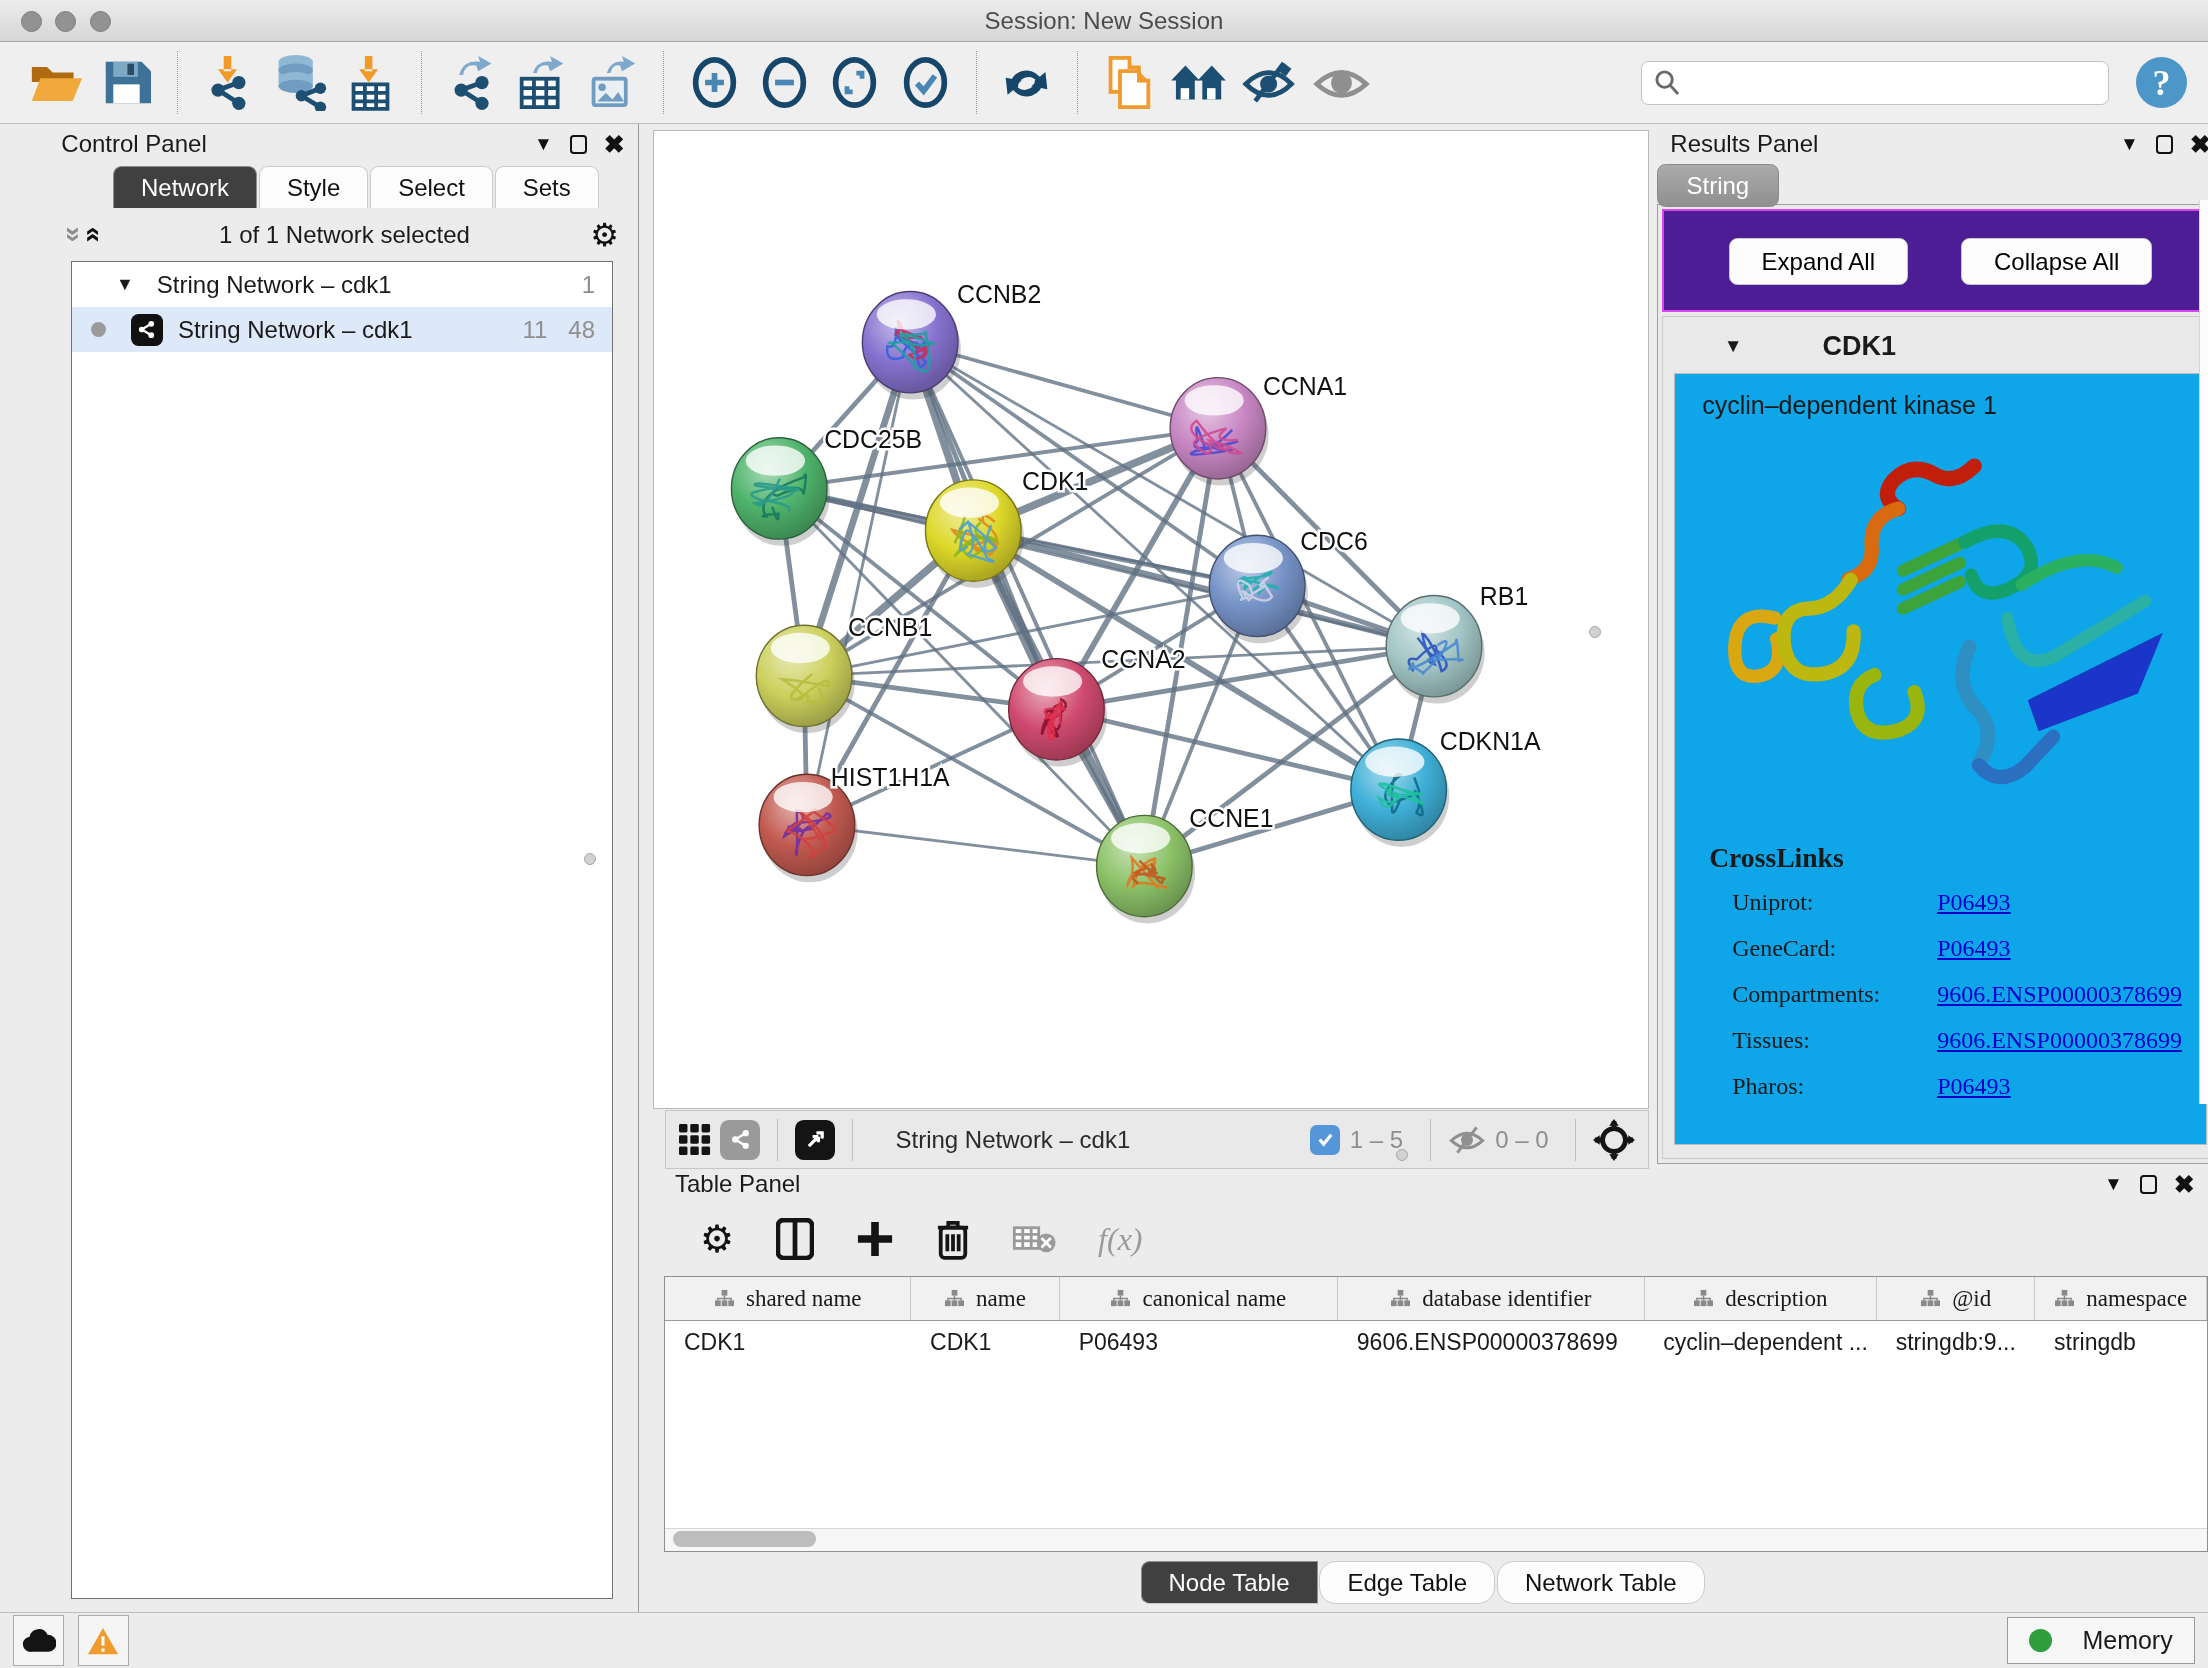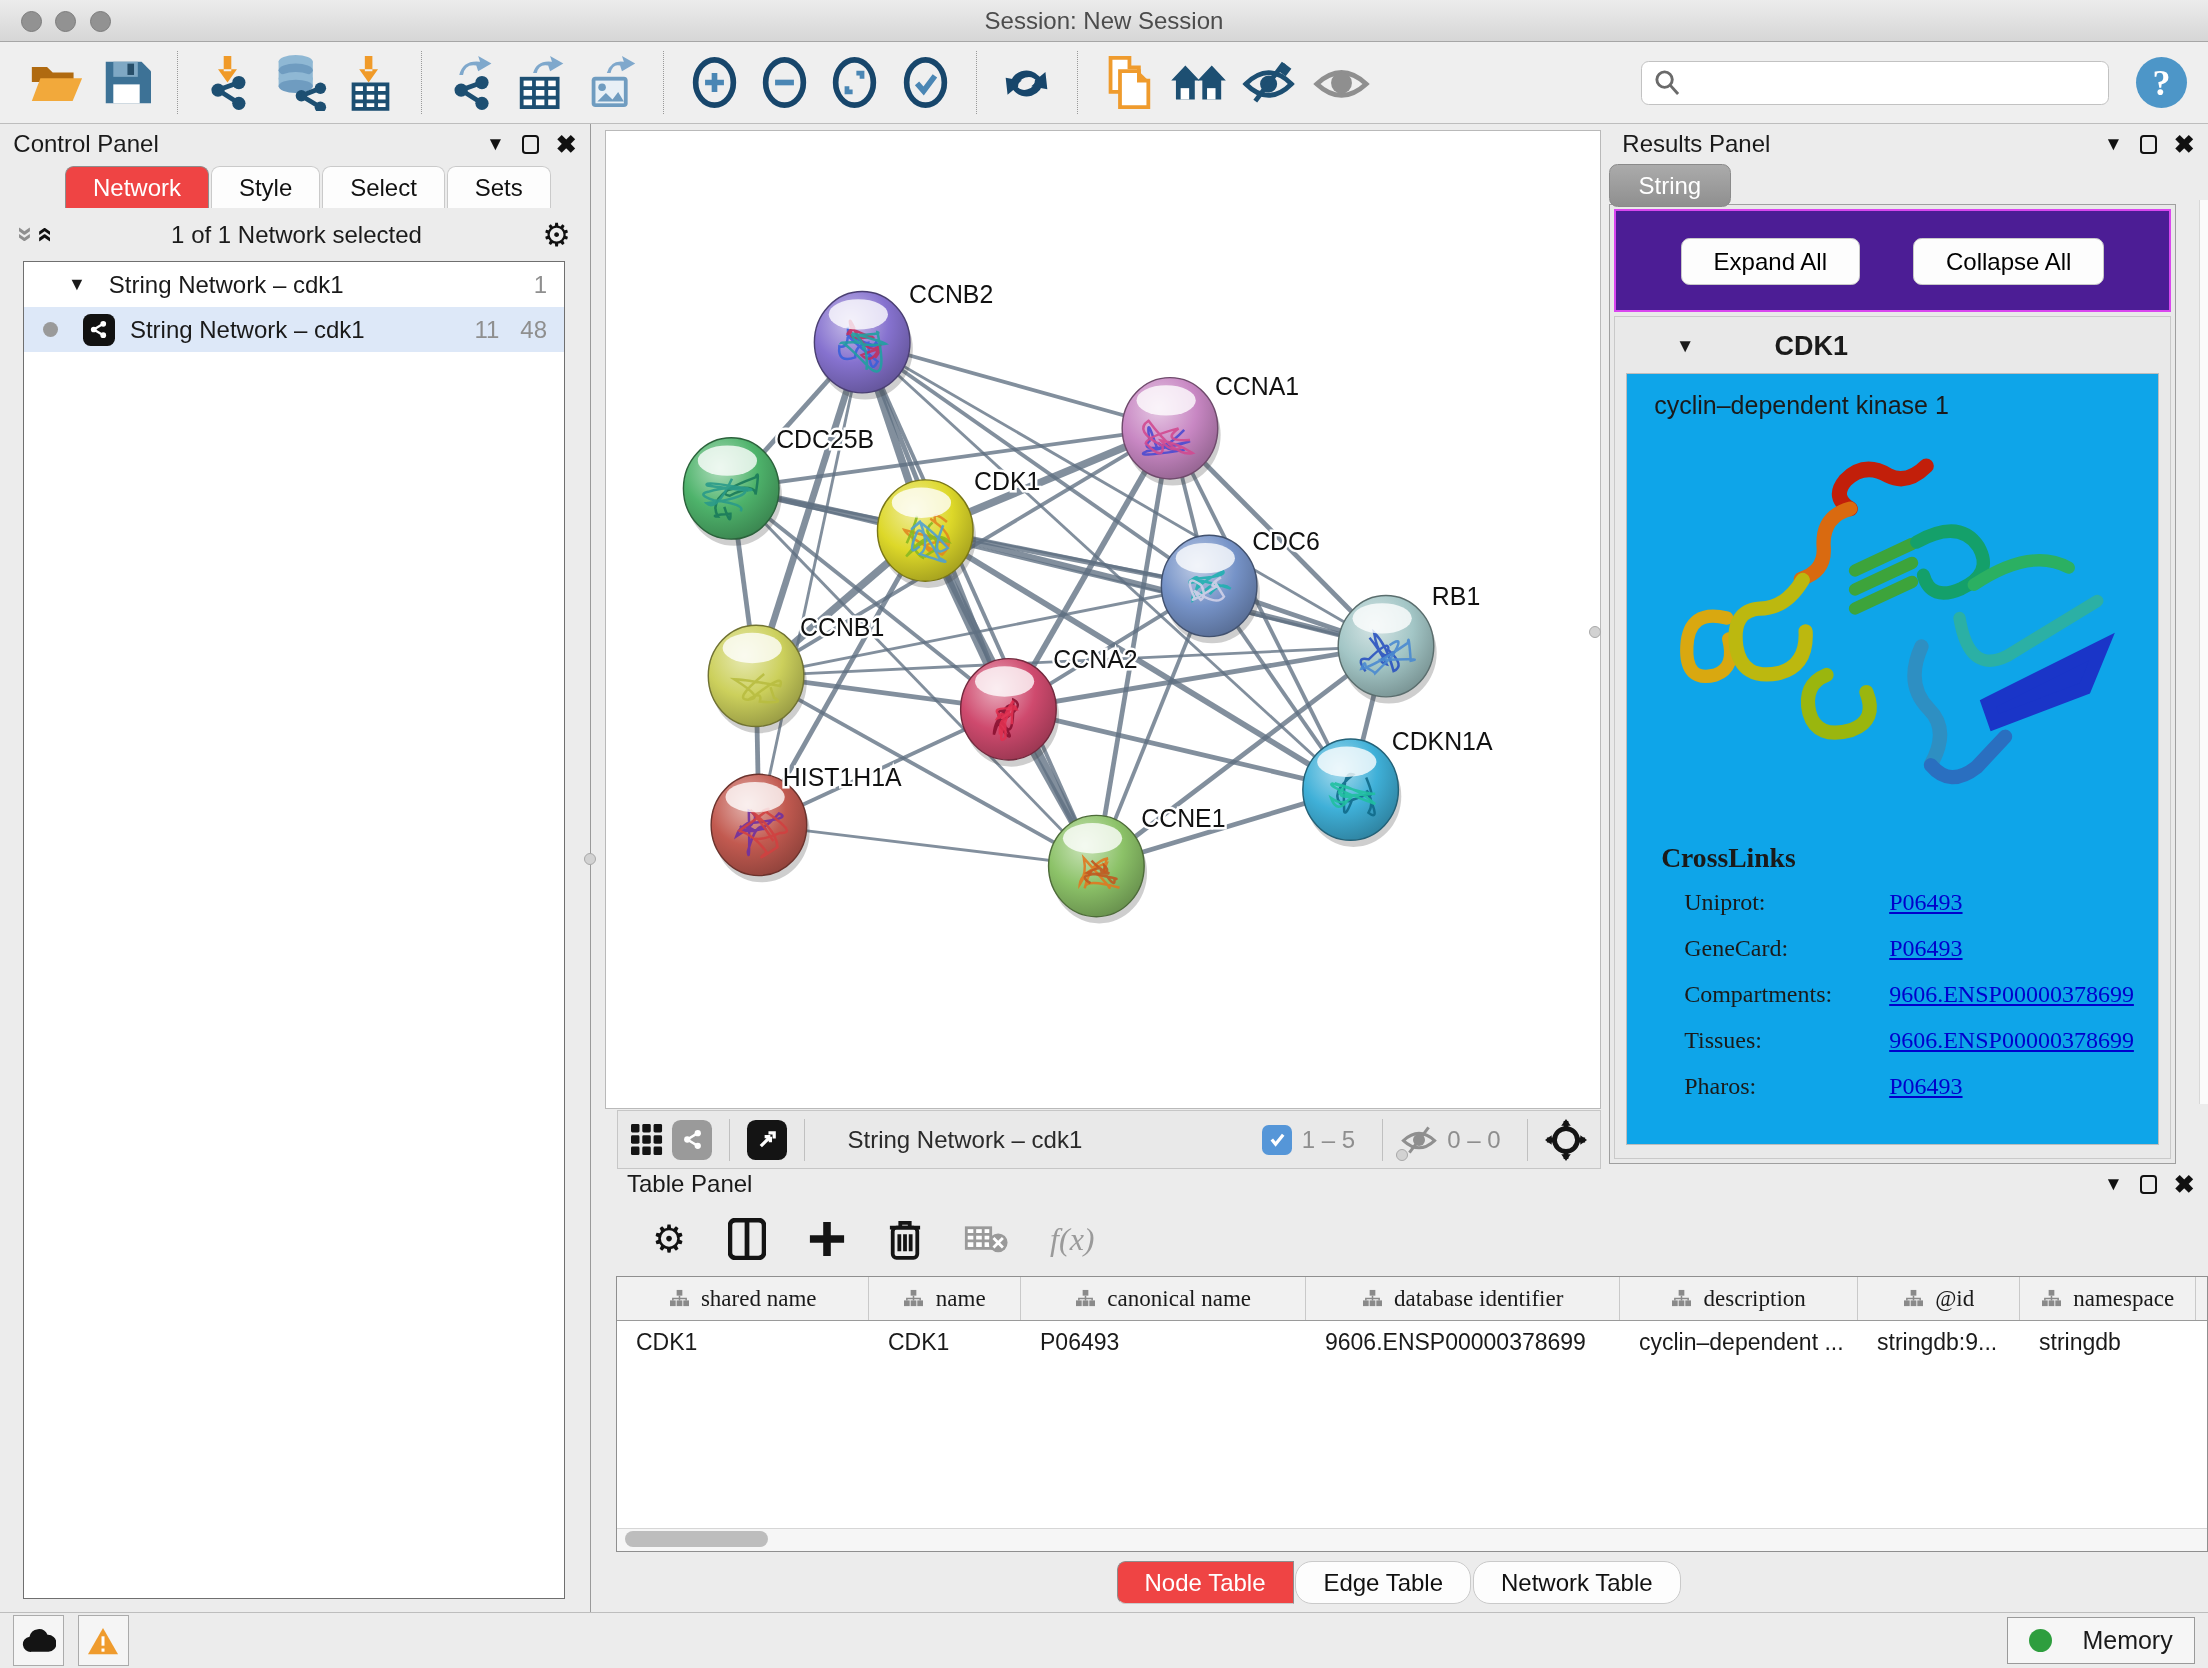--- a/index.html
+++ b/index.html
@@ -35,36 +35,36 @@
     margin-left:auto; width:468px; height:44px; background:#fff;
     border:1px solid #c2c2c2; border-radius:7.6px;
     display:flex; align-items:center; padding:0 11.4px; gap:7.6px;
   }
   .search-box input { border:none; outline:none; flex:1; font-size:23px; font-family:"Liberation Sans",sans-serif; background:transparent; }
   .help-btn { width:51px; height:51px; border-radius:50%; background:#4d96c8; color:#fff;
     font-size:36px; font-weight:bold; display:flex; align-items:center; justify-content:center;
     margin-left:27px; font-family:"Liberation Serif",serif; }
 
   
-  .main { flex:1; display:flex; min-height:0; }
+  .main { flex:1; display:flex; min-height:0;padding-left:48px; }
 
   
   .control-panel { width:591px; flex:0 0 591px; border-right:1px solid #9a9a9a; display:flex; flex-direction:column; background:#ececec; }
   .panel-header { height:40px; display:flex; align-items:center; padding:0 13.3px; font-size:24px; }
   .panel-header .ph-title { flex:1; }
   .ph-ctrls { display:flex; align-items:center; gap:17px; }
   .ph-tri { font-size:19px; color:#111; }
   .ph-float { width:17px; height:19px; border:2.4px solid #111; border-radius:3.8px; }
   .ph-x { font-size:25px; font-weight:bold; color:#111; line-height:1; }
   .cp-tabs { display:flex; margin:1.9px 0 0 65px; }
   .tab {
     padding:6.7px 27px; font-size:24px; background:#fdfdfd;
     border:1px solid #cacaca; border-bottom:none; border-radius:8.6px 8.6px 0 0; margin-right:1.9px; color:#111;
   }
-  .tab.active { background:#ef4444; color:#fff; border-color:#8e8e8e; }
+  .tab.active { background:#404040; color:#fff; border-color:#8e8e8e; }
   .cp-subheader { height:53px; display:flex; align-items:center; padding:0 19px; font-size:24px; }
   .chev { font-size:28.5px; font-weight:bold; display:inline-block; transform:rotate(90deg); }
   .chev.up { transform:rotate(-90deg); color:#111; }
   .chev.down { color:#8f8f8f; }
   .cp-subtitle { flex:1; text-align:center; }
   .gear { font-size:32px; color:#111; }
   .tree-box { flex:1; margin:0 25px 13.3px 23px; background:#fff; border:1.9px solid #6f6f6f; overflow:hidden; }
   .tree-row { height:45px; display:flex; align-items:center; font-size:24px; padding:0 17px; }
   .tree-row.selected { background:#dde8f8; }
   .tree-tri { margin:0 23px 0 27px; font-size:18px; }

